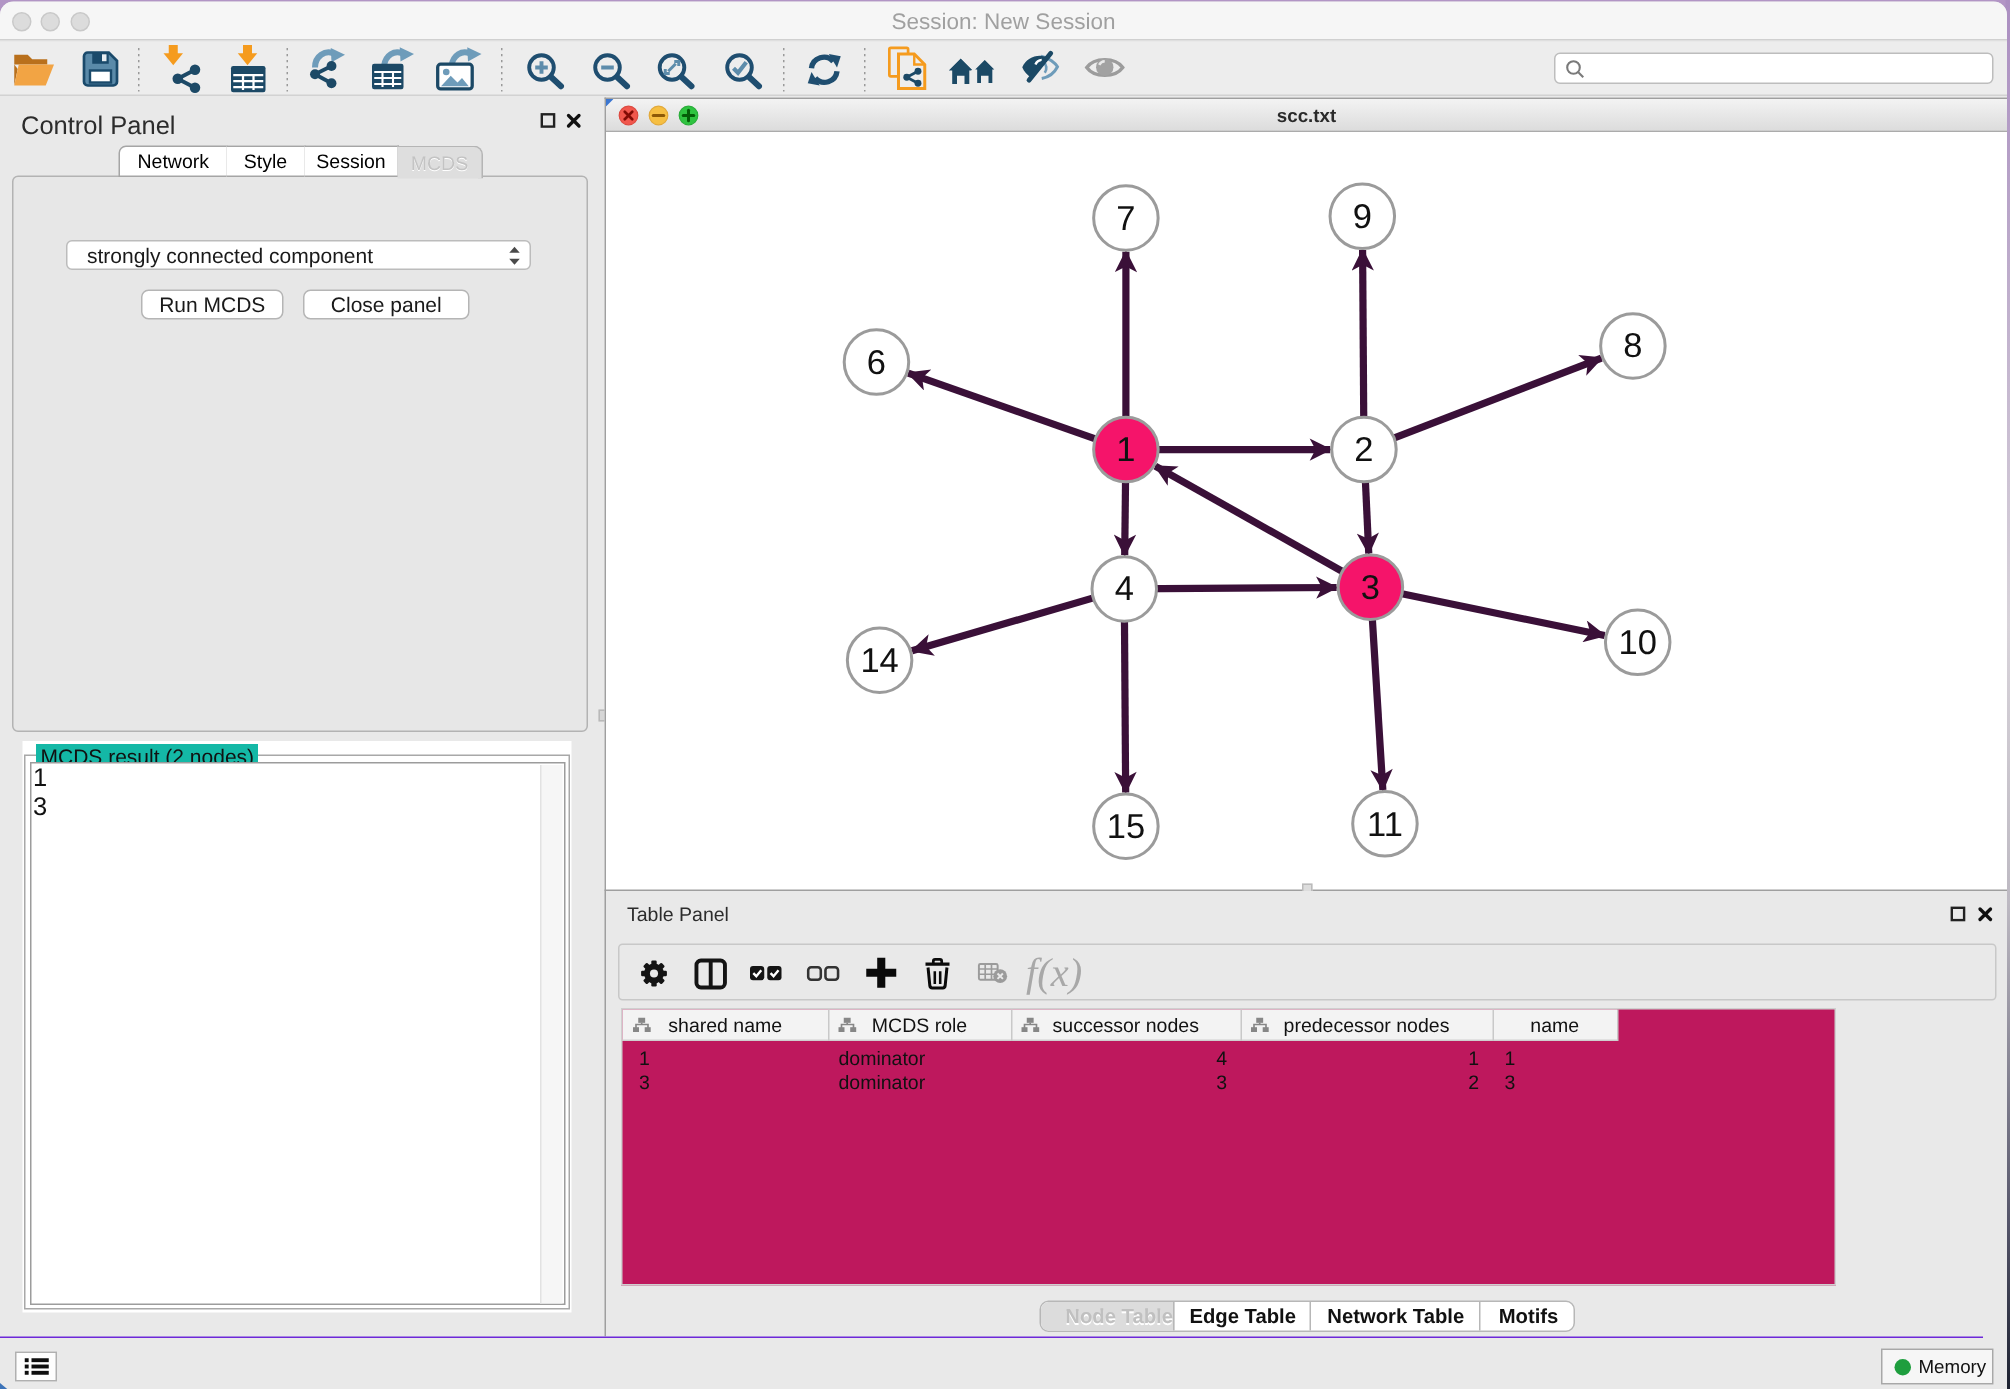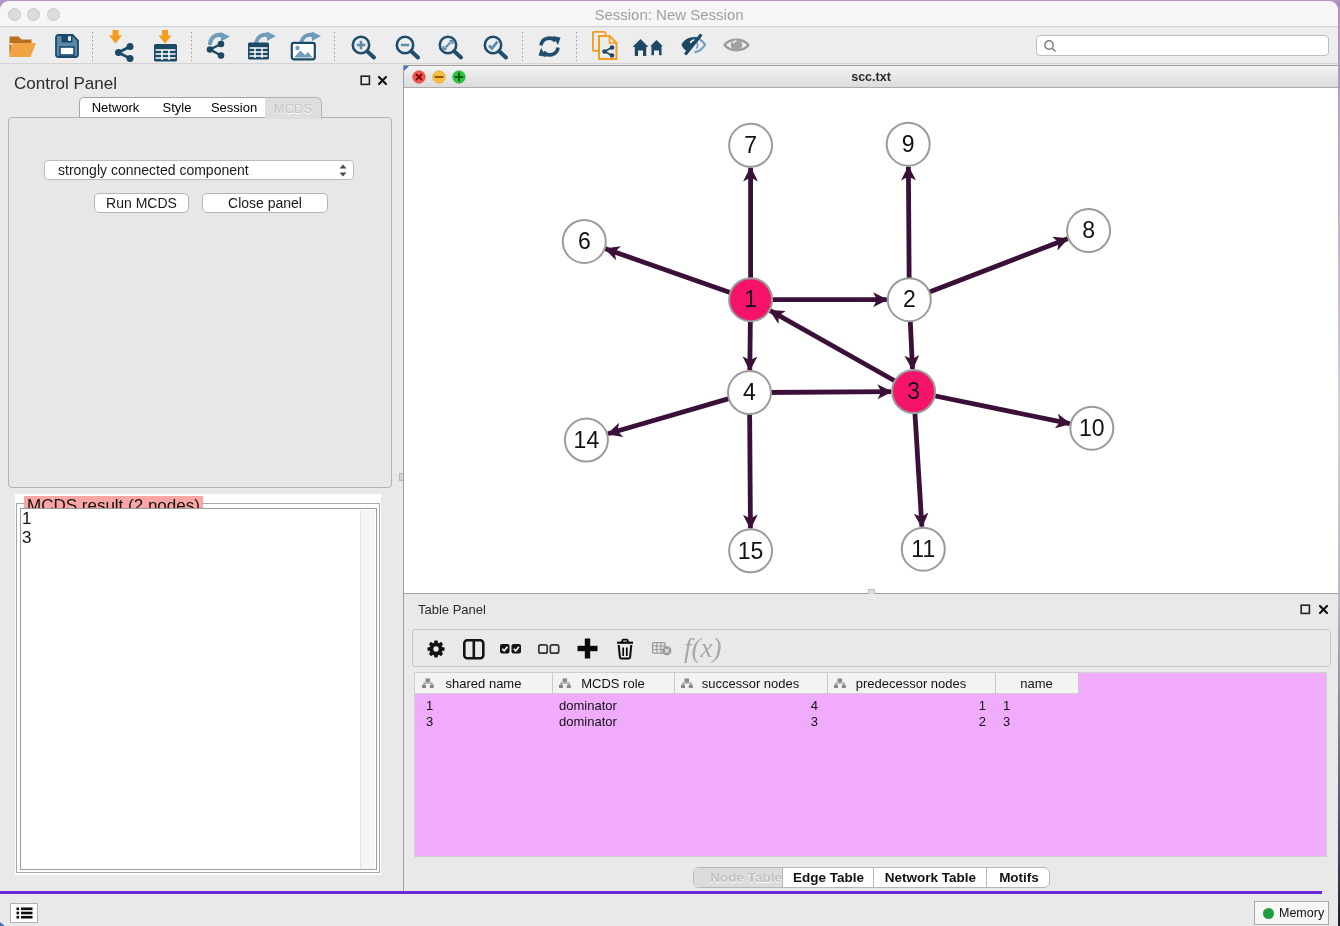--- a/index.html
+++ b/index.html
@@ -200,25 +200,25 @@
   <div class="abs" style="left:265px;top:96px;width:57px;height:22px;background:#dedede;border:1px solid #b5b5b5;border-left:none;border-bottom:none;border-radius:0 6px 0 0;font-size:13px;text-align:center;line-height:21px;color:#c3c3c3;text-shadow:0 1px 0 #fff;">MCDS</div>
 
   <div class="abs" style="left:44px;top:159px;width:310px;height:20px;background:#fff;border:1px solid #bcbcbc;border-radius:4px;text-align:right;">
     <div class="abs" style="left:13px;top:1px;font-size:14px;color:#1a1a1a;">strongly connected component</div>
     <svg class="abs" style="right:4px;top:2px;" width="12" height="15">
       <path d="M2.5,5.5 L6,1.5 L9.5,5.5 Z" fill="#4a4a4a"></path>
       <path d="M2.5,9.5 L6,13.5 L9.5,9.5 Z" fill="#4a4a4a"></path>
     </svg>
   </div>
   <div class="abs" style="left:94px;top:192px;width:95px;height:20px;background:#fff;border:1px solid #b5b5b5;border-radius:5px;font-size:14px;text-align:center;line-height:19px;color:#1a1a1a;">Run MCDS</div>
-  <div class="abs" style="left:202px;top:192px;width:126px;height:20px;background:#fff;border:1px solid #b5b5b5;border-radius:5px;font-size:14px;text-align:center;line-height:19px;color:#1a1a1a;">Close panel</div>
+  <div class="abs" style="left:202px;top:192px;width:111px;height:20px;background:#fff;border:1px solid #b5b5b5;border-radius:5px;font-size:14px;text-align:center;line-height:19px;color:#1a1a1a;">Close panel</div>
 
   <div class="abs" style="left:15px;top:493px;width:366px;height:381px;background:#fff;"></div>
   <div class="abs" style="left:16px;top:502px;width:364px;height:370px;border:1px solid #a8a8a8;"></div>
-  <div class="abs" style="left:24px;top:495px;background:#fca5a5;padding:0 3px;font-size:17px;color:#111;">MCDS result (2 nodes)</div>
+  <div class="abs" style="left:24px;top:495px;background:#14b8a6;padding:0 3px;font-size:14px;color:#111;">MCDS result (2 nodes)</div>
   <div class="abs" style="left:20px;top:507px;width:357px;height:362px;background:#fff;border:1px solid #9c9c9c;">
     <div class="abs" style="right:1px;top:1px;width:15px;height:359px;background:#f6f6f6;border-left:1px solid #e2e2e2;"></div>
     <div class="abs" style="left:1px;top:0px;font-size:17px;line-height:19.2px;color:#111;">1<br>3</div>
   </div>
 
   <div class="abs" style="left:399px;top:472px;width:7px;height:8px;background:#d6d6d6;border:1px solid #b9b9b9;"></div>
 
   <div class="abs" style="left:403px;top:64px;width:935px;height:529px;border:1px solid #9f9f9f;border-right:none;background:#fff;">
     <svg class="abs" style="left:0;top:0;z-index:5;" width="5" height="5">
         <path d="M0,0 L5,0 L0,5 Z" fill="#3b76d1"></path>
@@ -358,21 +358,21 @@
           <line x1="4.8" y1="1.6" x2="4.8" y2="12.1"></line>
           <line x1="9" y1="1.6" x2="9" y2="12.1"></line>
         </g>
         <circle cx="14.8" cy="9.8" r="4.6" fill="#9b9b9b"></circle>
         <path d="M13,8 L16.6,11.6 M16.6,8 L13,11.6" stroke="#e9e9e9" stroke-width="1.3"></path>
       </g>
 
       <text x="272" y="28" font-family="Liberation Serif, serif" font-style="italic" font-size="27" fill="#a8a8a8">f(x)</text>
     </svg>
 
-    <div class="abs" style="left:10px;top:78px;width:913px;height:185px;background:#f0abfc;border:1px solid #cfcfcf;">
+    <div class="abs" style="left:10px;top:78px;width:810px;height:185px;background:#be185d;border:1px solid #cfcfcf;">
       <div class="abs" style="left:0;top:0;width:663px;height:21px;background:#f3f3f3;border-bottom:1px solid #cfcfcf;"></div>
       <div class="abs" style="left:137px;top:0;height:21px;border-left:1px solid #c9c9c9;"></div>
       <div class="abs" style="left:259px;top:0;height:21px;border-left:1px solid #c9c9c9;"></div>
       <div class="abs" style="left:412px;top:0;height:21px;border-left:1px solid #c9c9c9;"></div>
       <div class="abs" style="left:580px;top:0;height:21px;border-left:1px solid #c9c9c9;"></div>
       <div class="abs" style="left:663px;top:0;height:21px;border-left:1px solid #c9c9c9;"></div>
       <div class="abs" style="left:0;top:3px;width:137px;text-align:center;font-size:13px;color:#111;">shared name</div>
       <div class="abs" style="left:137px;top:3px;width:122px;text-align:center;font-size:13px;color:#111;">MCDS role</div>
       <div class="abs" style="left:259px;top:3px;width:153px;text-align:center;font-size:13px;color:#111;">successor nodes</div>
       <div class="abs" style="left:412px;top:3px;width:168px;text-align:center;font-size:13px;color:#111;">predecessor nodes</div>
@@ -402,21 +402,21 @@
     </div>
 
     <div class="abs" style="left:289px;top:273px;width:357px;height:21px;background:#fff;border:1px solid #b7b7b7;border-radius:6px;overflow:hidden;">
       <div class="abs" style="left:0;top:0;width:89px;height:21px;background:#dcdcdc;border-right:1px solid #b7b7b7;font-size:13.5px;font-weight:bold;text-align:right;line-height:20px;color:#c0c0c0;text-shadow:0 1px 0 #fff;">Node Table</div>
       <div class="abs" style="left:90px;top:0;width:90px;height:21px;border-right:1px solid #b7b7b7;font-size:13.5px;font-weight:bold;text-align:center;line-height:20px;color:#111;">Edge Table</div>
       <div class="abs" style="left:181px;top:0;width:112px;height:21px;border-right:1px solid #b7b7b7;font-size:13.5px;font-weight:bold;text-align:center;line-height:20px;color:#111;">Network Table</div>
       <div class="abs" style="left:294px;top:0;width:62px;height:21px;font-size:13.5px;font-weight:bold;text-align:center;line-height:20px;color:#111;">Motifs</div>
     </div>
   </div>
 
-  <div class="abs" style="left:0;top:890px;width:1322px;height:36px;background:#e9e9e9;border-top:3px solid #6d28d9;">
+  <div class="abs" style="left:0;top:890px;width:1322px;height:36px;background:#e9e9e9;border-top:1px solid #6d28d9;">
     <div class="abs" style="left:10px;top:9px;width:28px;height:20px;background:#fdfdfd;border:1px solid #b0b0b0;">
       <svg width="17" height="14" style="position:absolute;left:5px;top:2px;" fill="#0d0d0d">
         <rect x="0.5" y="1.5" width="2.6" height="2.6"></rect>
         <rect x="5" y="1.5" width="11.5" height="2.6"></rect>
         <rect x="0.5" y="5.7" width="2.6" height="2.6"></rect>
         <rect x="5" y="5.7" width="11.5" height="2.6"></rect>
         <rect x="0.5" y="9.9" width="2.6" height="2.6"></rect>
         <rect x="5" y="9.9" width="11.5" height="2.6"></rect>
       </svg>
     </div>

